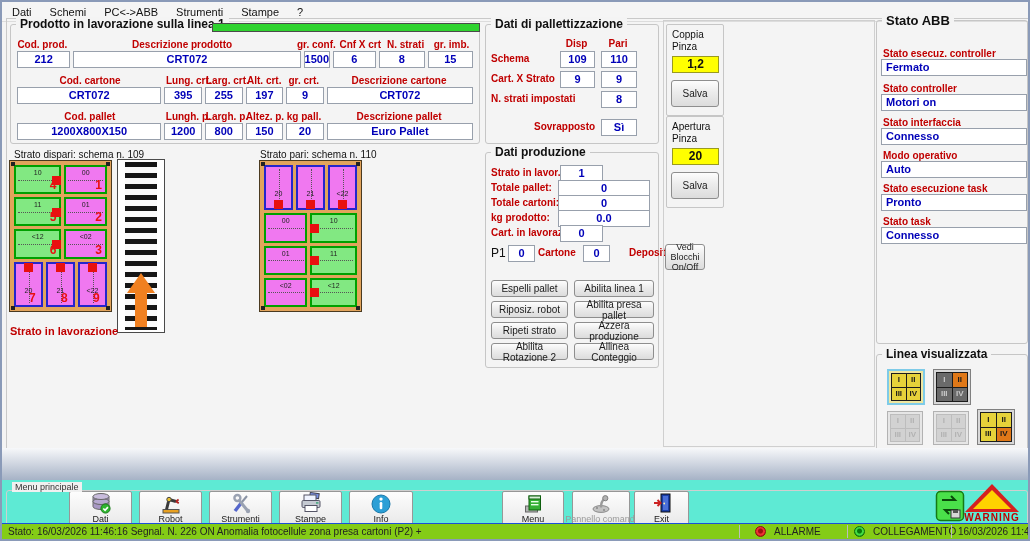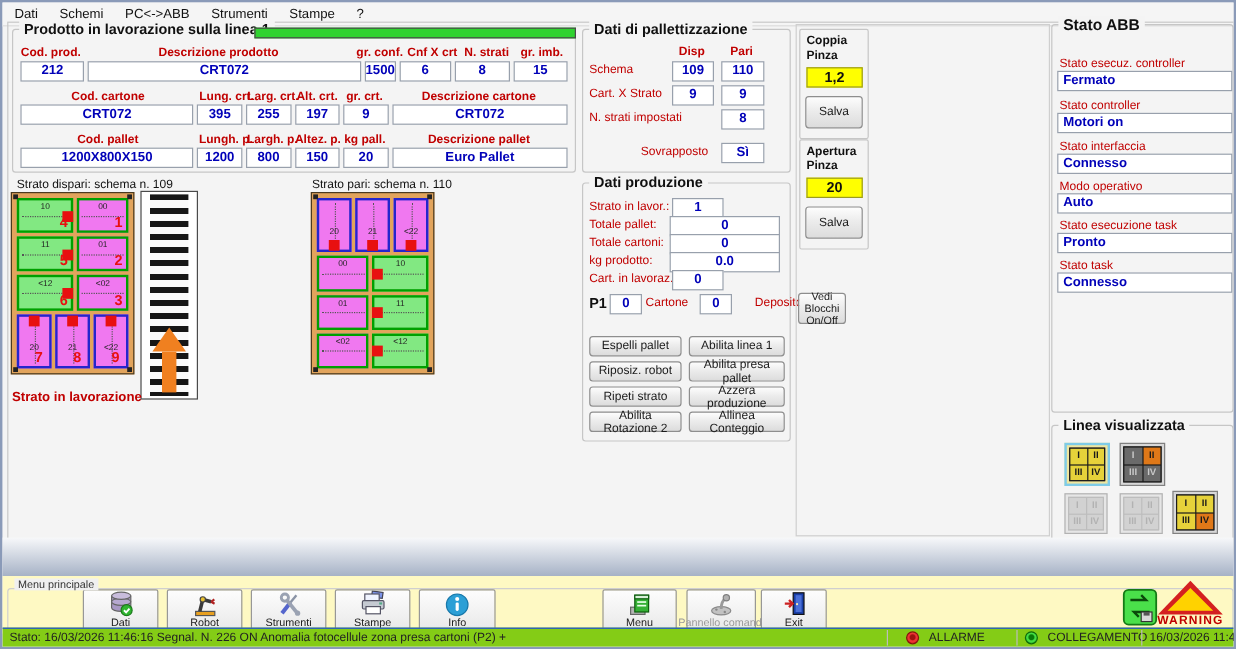--- a/index.html
+++ b/index.html
@@ -14,24 +14,24 @@
   .gbox{position:absolute;border:1px solid #c6c6c6;border-radius:3px;}
   .gtitle{position:absolute;top:-8px;left:5px;background:#f4f4f4;padding:0 4px;font-weight:bold;font-size:12px;color:#101010;white-space:nowrap;}
 
   .flab{color:#c00000;font-weight:bold;font-size:10px;text-align:center;white-space:nowrap;overflow:visible;}
   .fbox{background:#fff;border:1px solid #98a0ac;color:#0000b8;font-weight:bold;font-size:11px;text-align:center;height:15px;line-height:15px;box-sizing:content-box;}
   .frow{position:absolute;display:flex;gap:3px;}
 
   #progress-bar{position:absolute;left:210px;top:21px;width:268px;height:9px;background:#2fd32f;border:1px solid #4a4a4a;box-sizing:border-box;}
 
   .abs{position:absolute;}
-  .rlab{position:absolute;color:#c00000;font-weight:normal;font-size:10px;white-space:nowrap;}
+  .rlab{position:absolute;color:#c00000;font-weight:bold;font-size:10px;white-space:nowrap;}
   .vbox{position:absolute;background:#fff;border:1px solid #98a0ac;color:#0000b8;font-weight:bold;font-size:11px;text-align:center;line-height:15px;height:15px;}
   .ylw{position:absolute;background:#ffff00;border:1px solid #9a9a20;color:#101010;font-weight:bold;font-size:12px;text-align:center;line-height:15px;height:15px;}
-  .blk{color:#101010;font-weight:bold;}
+  .blk{color:#101010;font-weight:normal;}
 
   .win-btn{position:absolute;background:linear-gradient(#fdfdfd,#ececec 45%,#dcdcdc);border:1px solid #8e8e8e;border-radius:3px;color:#1a1a1a;display:flex;align-items:center;justify-content:center;font-size:10px;box-sizing:border-box;text-align:center;line-height:1.1;}
 
   
   .pallet{position:absolute;background:#e2a45c;border:1px solid #4a3a20;padding:4px;display:flex;flex-direction:column;gap:3px;box-sizing:border-box;}
   .corner{position:absolute;width:4px;height:4px;background:#222;}
   .prow{display:flex;gap:3px;flex:20;min-height:0;}
   .prow.vrow{flex:31;}
   .pbox{position:relative;border:2px solid #00a000;min-height:0;min-width:0;}
   .pbox.green{background:#82e882;}
@@ -58,21 +58,21 @@
   .quadgrid{display:grid;grid-template-columns:1fr 1fr;grid-template-rows:1fr 1fr;gap:1px;background:#1c1c1c;border:1px solid #1c1c1c;height:100%;box-sizing:border-box;}
   .quadbtn.disabled .quadgrid{background:#bdbdbd;border-color:#bdbdbd;}
   .quad{display:flex;align-items:center;justify-content:center;font-size:8px;font-weight:bold;line-height:1;}
   .q-yellow{background:#e6d23a;color:#1a1a1a;}
   .q-orange{background:#df7818;color:#1a1a1a;}
   .q-dark{background:#6a6a6a;color:#c9c9c9;}
   .q-gray{background:#d2d2d2;color:#b2b2b2;}
 
   
   #grad-strip{position:absolute;left:0;right:0;top:446px;height:32px;background:linear-gradient(#f7f8fa,#a6b2c6);}
-  #toolbar{position:absolute;left:0;right:0;top:478px;height:48px;background:#fef9c3;}
+  #toolbar{position:absolute;left:0;right:0;top:478px;height:48px;background:#5eead4;}
   #toolbar-frame{position:absolute;left:4px;top:10px;width:1020px;height:34px;border:1px solid #cfcfcf;border-radius:3px;}
   #toolbar-label{position:absolute;left:10px;top:2px;font-size:9px;color:#333;background:#f0f0f0;padding:0 3px;z-index:2;}
   .tb-btn{position:absolute;top:11px;height:35px;border:1px solid #979797;border-radius:2px;background:linear-gradient(#fdfdfd,#e9e9e9);display:flex;flex-direction:column;align-items:center;justify-content:flex-end;box-sizing:border-box;}
   .tb-btn .tb-ico{height:22px;display:flex;align-items:center;justify-content:center;margin-top:1px;}
   .tb-btn .tb-lab{font-size:9px;color:#1a1a1a;line-height:10px;padding-bottom:1px;white-space:nowrap;}
   .tb-btn.disabled .tb-lab{color:#9a9a9a;}
 
   #warning-box{position:absolute;right:4px;top:482px;width:64px;height:42px;}
   .warn-tri-outer{position:relative;width:0;height:0;margin:0 auto;border-left:27px solid transparent;border-right:27px solid transparent;border-bottom:28px solid #d42020;}
   .warn-tri-inner{position:absolute;left:-19px;top:6px;width:0;height:0;border-left:19px solid transparent;border-right:19px solid transparent;border-bottom:19px solid #ffd200;}

